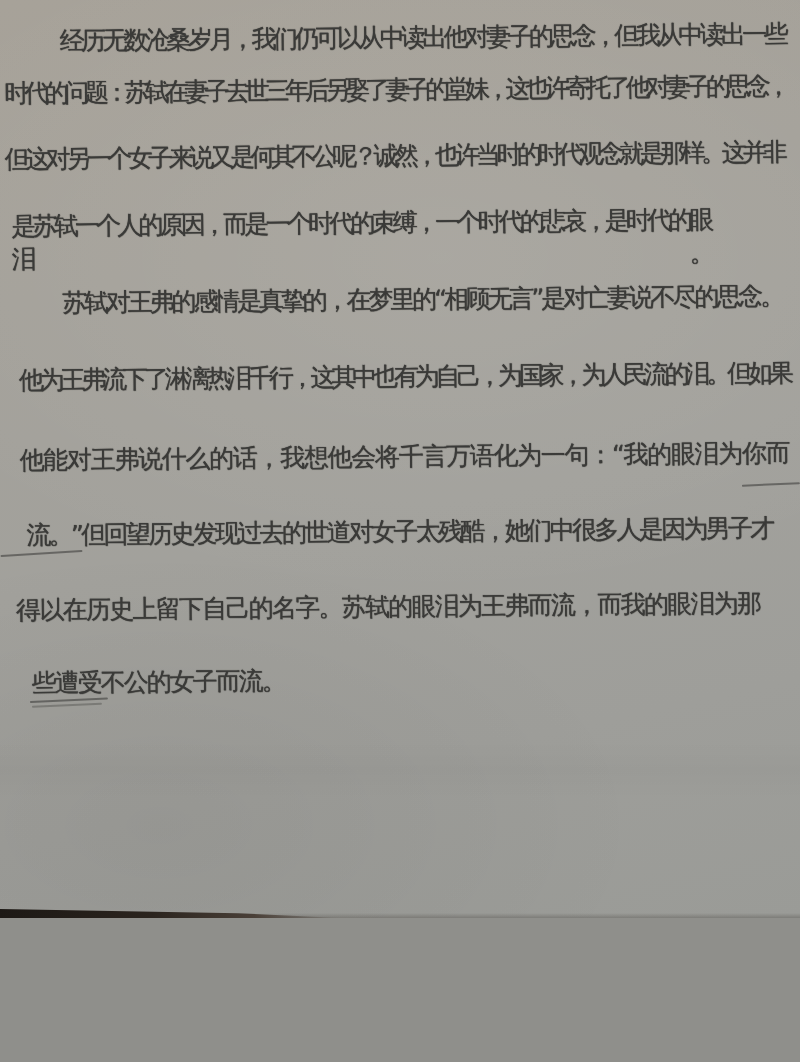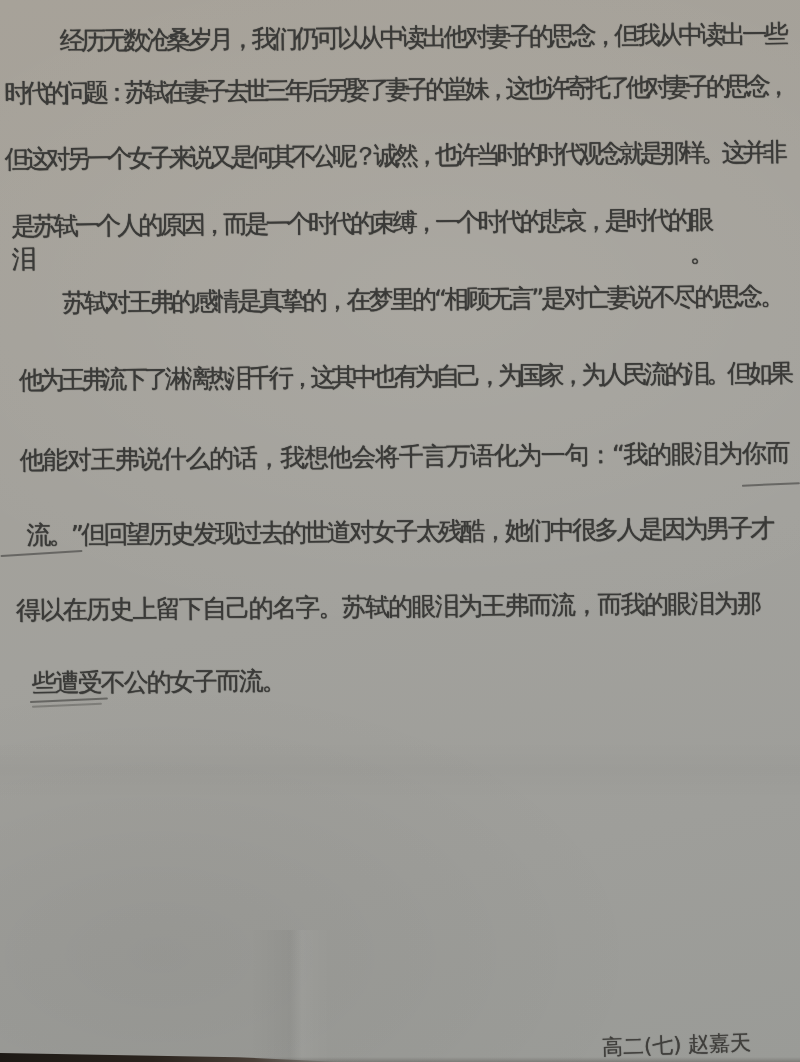--- a/index.html
+++ b/index.html
@@ -7,21 +7,21 @@
     padding: 0;
     width: 800px;
     height: 1062px;
     overflow: hidden;
     background: #8f8f8b;
     font-family: "DejaVu Sans", "Liberation Sans", sans-serif;
   }
   .photo {
     position: relative;
     width: 800px;
-    height: 1062px;
+    height: 918px;
     overflow: hidden;
   }
   
   .paper {
     position: absolute;
     inset: 0;
     background:
       radial-gradient(ellipse 900px 500px at 55% 28%, rgba(255,255,250,0.07), rgba(0,0,0,0) 70%),
       radial-gradient(ellipse 700px 400px at 20% 90%, rgba(0,0,0,0.05), rgba(0,0,0,0) 70%),
       linear-gradient(168deg, #a7a299 0%, #a4a19a 28%, #a2a19c 55%, #9e9e9a 78%, #9a9b97 100%);

